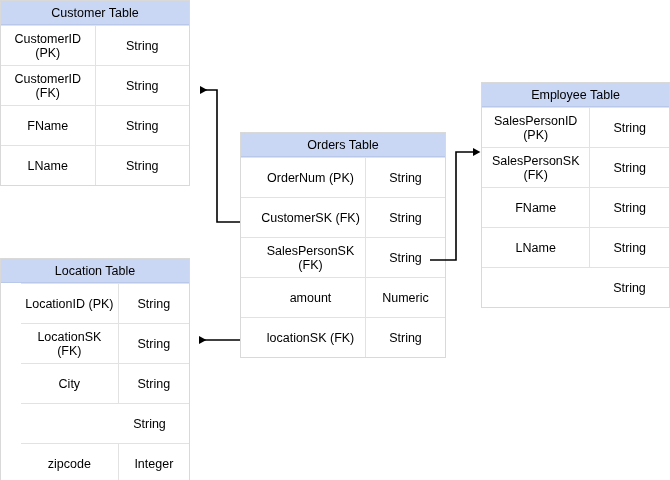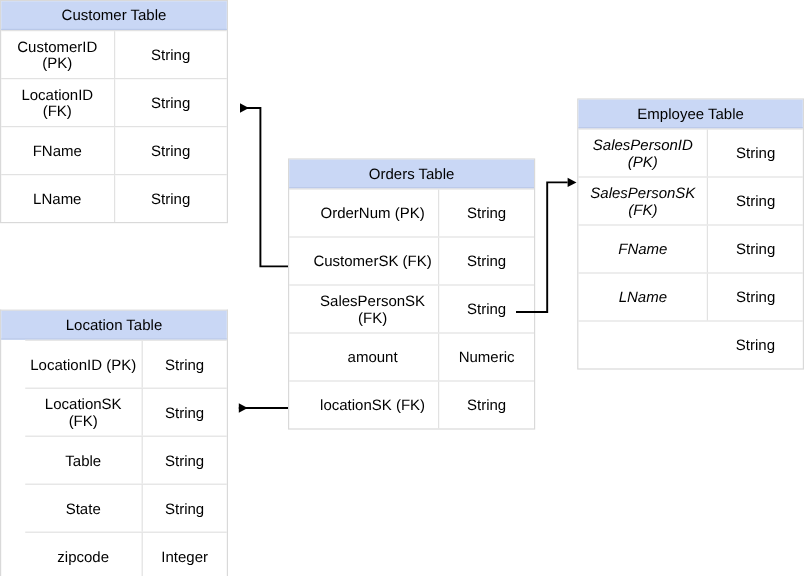--- a/index.html
+++ b/index.html
@@ -77,21 +77,21 @@
 
   
   #orders-table { left: 240px; top: 132px; width: 206px; }
   #orders-table .tbl-row { height: 40px; }
   #orders-table .cell-name { width: 110px; }
   #orders-table .cell-type { width: 79px; }
 
   
   #employee-table { left: 481px; top: 62px; width: 189px; margin-top: 20px; }
   #employee-table .tbl-row { height: 40px; }
-  #employee-table .cell-name { width: 109px; font-style: italic; }
+  #employee-table .cell-name { width: 109px; }
   #employee-table .cell-type { width: 79px; }
 
   
   .connector-layer {
     position: absolute;
     inset: 0;
     pointer-events: none;
   }
 </style>
 </head>
@@ -99,21 +99,21 @@
 
 <div class="canvas">
 
   <div class="er-table" id="customer-table">
     <div class="tbl-header">Customer Table</div>
     <div class="tbl-row">
       <div class="cell-name">CustomerID (PK)</div>
       <div class="cell-type">String</div>
     </div>
     <div class="tbl-row">
-      <div class="cell-name">LocationID
+      <div class="cell-name">CustomerID
 (FK)</div>
       <div class="cell-type">String</div>
     </div>
     <div class="tbl-row">
       <div class="cell-name">FName</div>
       <div class="cell-type">String</div>
     </div>
     <div class="tbl-row">
       <div class="cell-name">LName</div>
       <div class="cell-type">String</div>
@@ -124,25 +124,24 @@
     <div class="tbl-header">Location Table</div>
     <div class="tbl-row">
       <div class="cell-name">LocationID (PK)</div>
       <div class="cell-type">String</div>
     </div>
     <div class="tbl-row">
       <div class="cell-name">LocationSK (FK)</div>
       <div class="cell-type">String</div>
     </div>
     <div class="tbl-row">
-      <div class="cell-name">Table</div>
-      <div class="cell-type">String</div>
-    </div>
-    <div class="tbl-row">
-      <div class="cell-name">State</div>
+      <div class="cell-name">City</div>
+      <div class="cell-type">String</div>
+    </div>
+    <div class="tbl-row">
       <div class="cell-type">String</div>
     </div>
     <div class="tbl-row">
       <div class="cell-name">zipcode</div>
       <div class="cell-type">Integer</div>
     </div>
   </div>
 
   <div class="er-table" id="orders-table">
     <div class="tbl-header">Orders Table</div>

